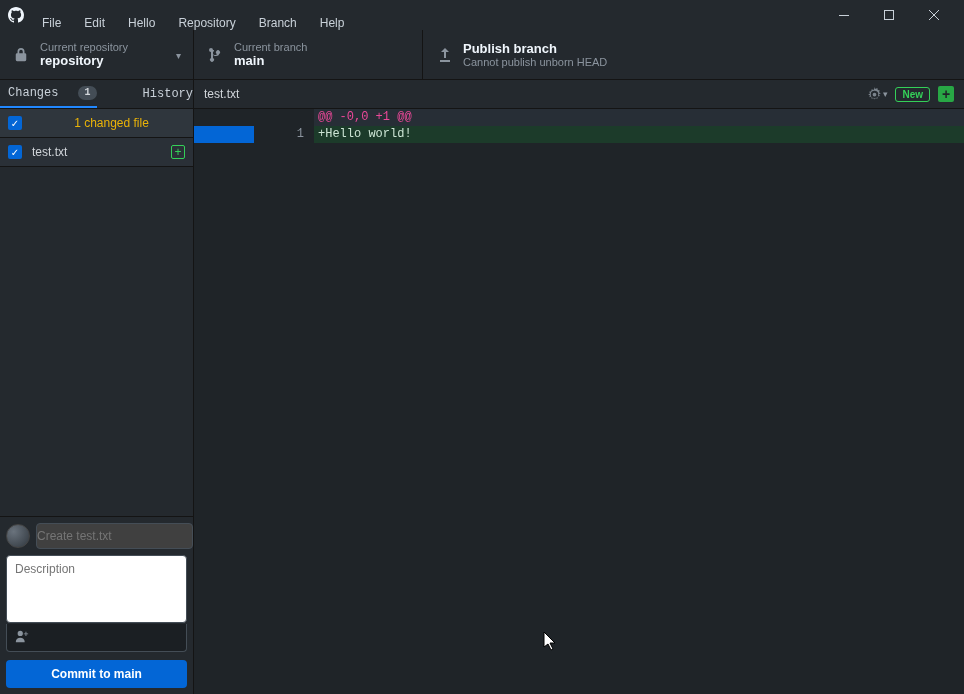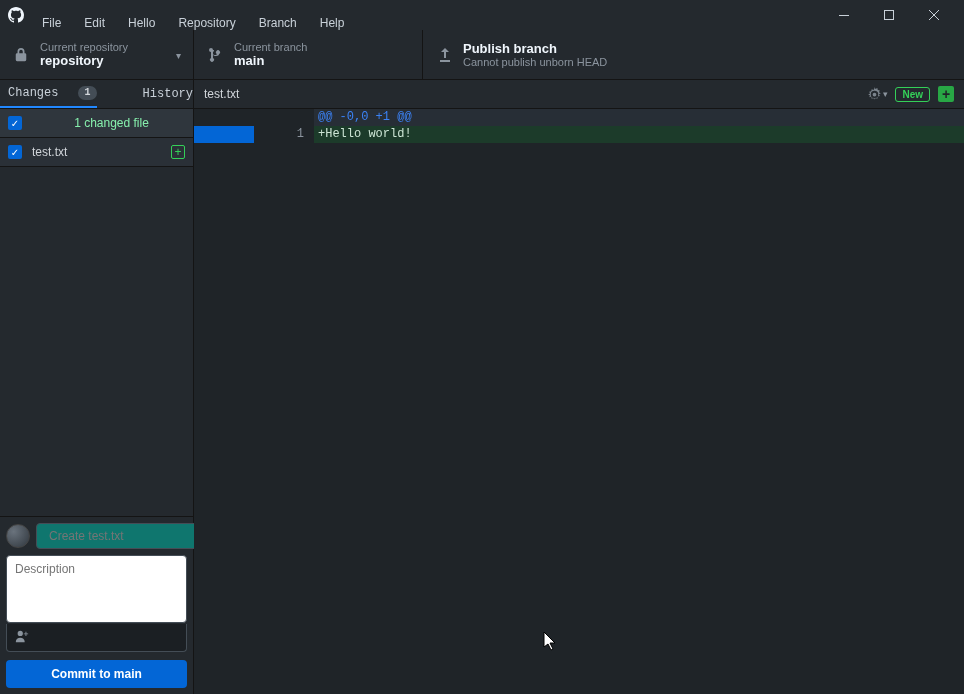--- a/index.html
+++ b/index.html
@@ -94,21 +94,21 @@
     }
     .checkbox {
       width: 14px; height: 14px;
       background: #0366d6;
       border-radius: 2px;
       margin: 0 8px;
       display: flex; align-items: center; justify-content: center;
       color: white;
       font-size: 10px;
     }
-    .file-header-text { flex: 1; text-align: center; font-size: 12px; color: #86efac; }
+    .file-header-text { flex: 1; text-align: center; font-size: 12px; color: #eab308; }
     .file-item {
       height: 29px;
       background: #2a3037;
       display: flex;
       align-items: center;
       border-bottom: 1px solid #141414;
     }
     .file-name { flex: 1; font-size: 12px; color: #d1d5da; padding-left: 2px;}
     .add-badge {
       width: 14px; height: 14px;
@@ -128,24 +128,24 @@
     .summary-row { display: flex; gap: 6px; align-items: center; margin-bottom: 6px;}
     .avatar {
       width: 24px; height: 24px;
       border-radius: 50%;
       background: radial-gradient(circle at 30% 30%, #6a737d, #2f363d);
       border: 1px solid #444;
       flex-shrink: 0;
     }
     .summary-input {
       flex: 1;
-      background: #0f766e;
+      background: #404040;
       border: 1px solid #444d56;
       border-radius: 4px;
-      padding: 5px 12px;
+      padding: 5px 0;
       color: #d1d5da;
       font-size: 12px;
     }
     .desc-input {
       width: 100%;
       background: #ffffff;
       border: 1px solid #444d56;
       border-radius: 4px;
       padding: 6px 8px;
       color: #8b949e;
@@ -214,21 +214,21 @@
       font-weight: 700;
       font-size: 14px;
       line-height: 14px;
     }
     .diff-body { font-family: Consolas, "Courier New", monospace; font-size: 12px;}
     .diff-row { display: flex; height: 17px; line-height: 17px;}
     .gutter-old { width: 60px; background: #1f2428; }
     .gutter-new { width: 60px; background: #1f2428; text-align: right; padding-right: 10px; color: #8b949e;}
     .diff-content { flex: 1; padding-left: 4px; }
     .hunk .gutter-old, .hunk .gutter-new { background: #1f2428; }
-    .hunk .diff-content { background: #272e36; color: #3b82f6; }
+    .hunk .diff-content { background: #272e36; color: #ec4899; }
     .added .gutter-old { background: #0366d6; }
     .added .gutter-new { background: #1f2428; color: #8b949e;}
     .added .diff-content { background: #1c3b2a; color: #cde5d5;}
     .cursor-arrow {
       position: absolute;
       left: 543px;
       top: 632px;
       width: 14px;
       height: 20px;
       pointer-events: none;

